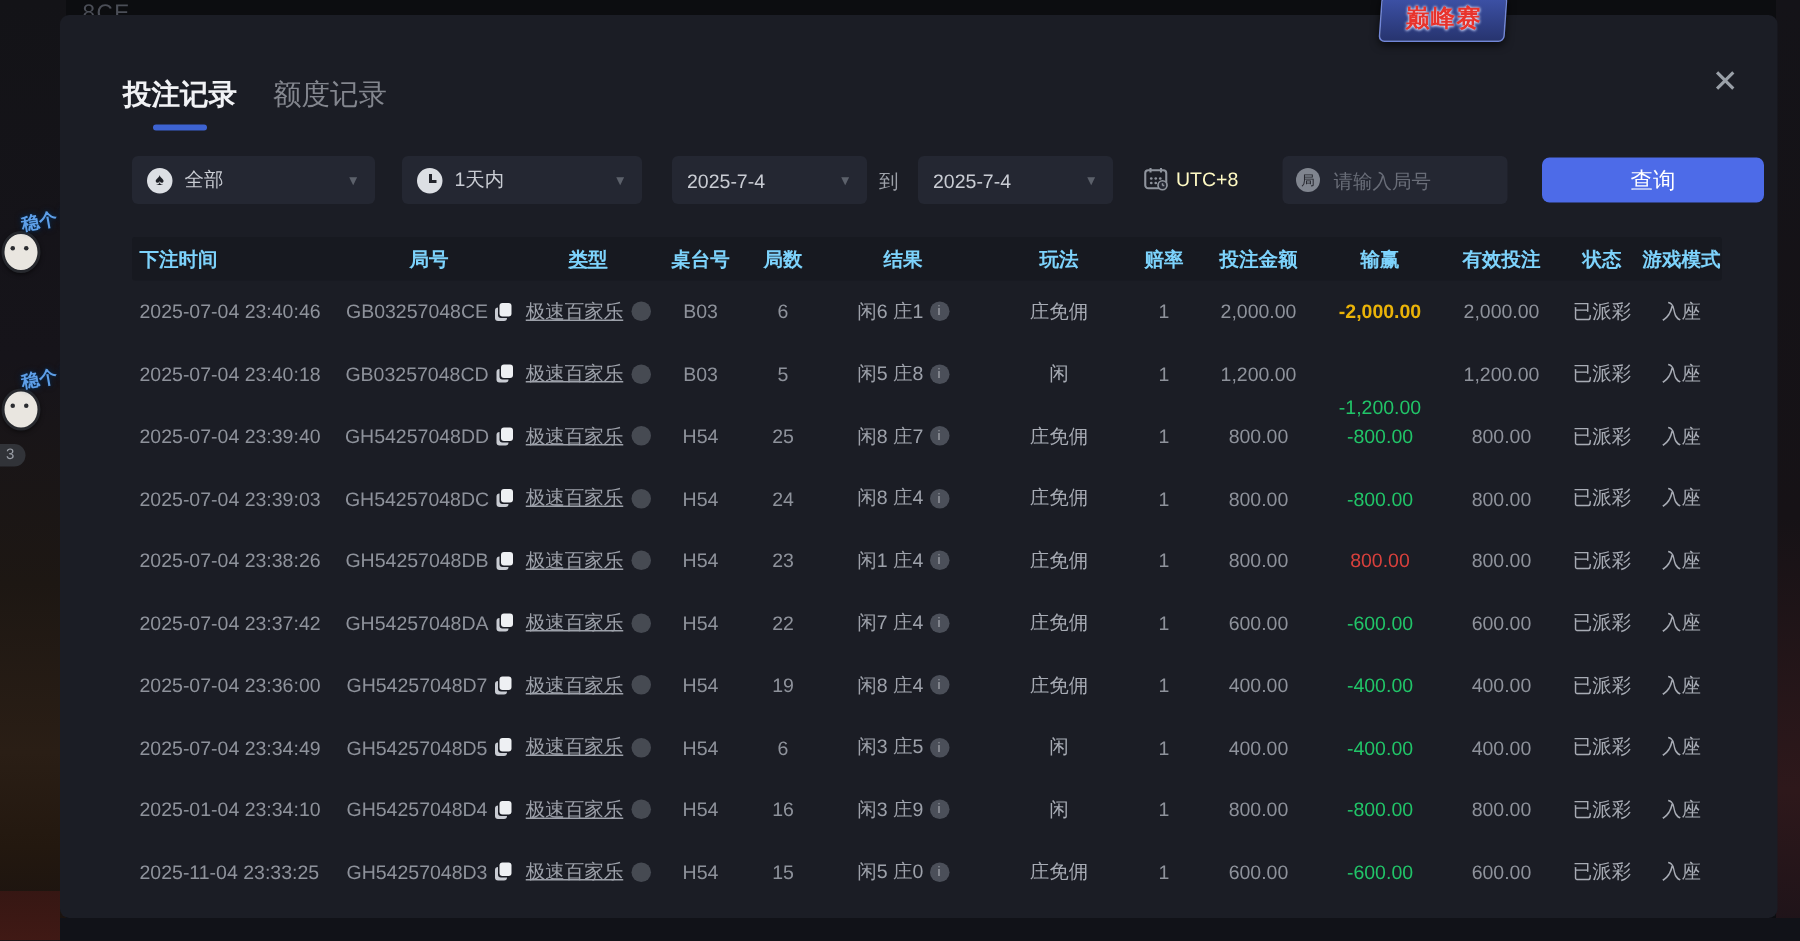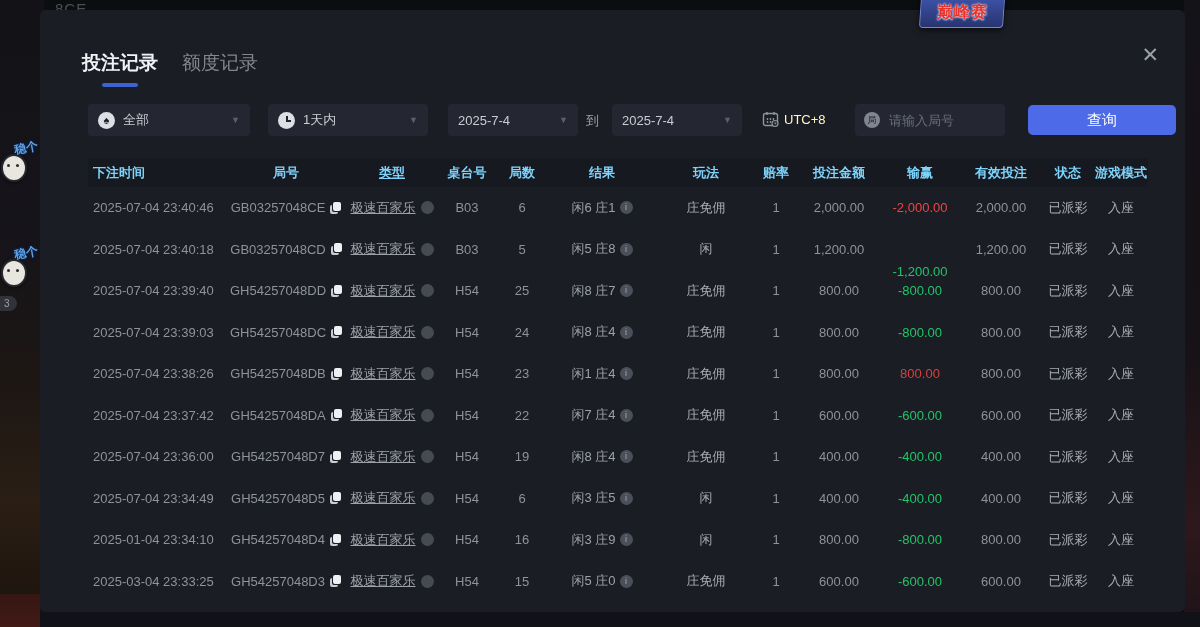--- a/index.html
+++ b/index.html
@@ -214,21 +214,21 @@
           <div class="cell c7">
             <span>庄免佣</span>
           </div>
           <div class="cell c8">
             <span>1</span>
           </div>
           <div class="cell c9">
             <span>2,000.00</span>
           </div>
           <div class="cell c10">
-            <span style="color: #ef4444;">-2,000.00</span>
+            <span style="color: #eab308; font-weight: bold;">-2,000.00</span>
           </div>
           <div class="cell c11">
             <span>2,000.00</span>
           </div>
           <div class="cell c12">
             <span>已派彩</span>
           </div>
           <div class="cell c13">
             <span>入座</span>
           </div>
@@ -580,21 +580,21 @@
           </div>
           <div class="cell c12">
             <span>已派彩</span>
           </div>
           <div class="cell c13">
             <span>入座</span>
           </div>
         </div>
         <div class="trow">
           <div class="cell c1">
-            <span>2025-03-04 23:33:25</span>
+            <span>2025-11-04 23:33:25</span>
           </div>
           <div class="cell c2">
             <span>GH54257048D3</span>
             <span class="copy-icon"></span>
           </div>
           <div class="cell c3">
             <span>极速百家乐</span>
             <span class="dot-icon"></span>
           </div>
           <div class="cell c4">

